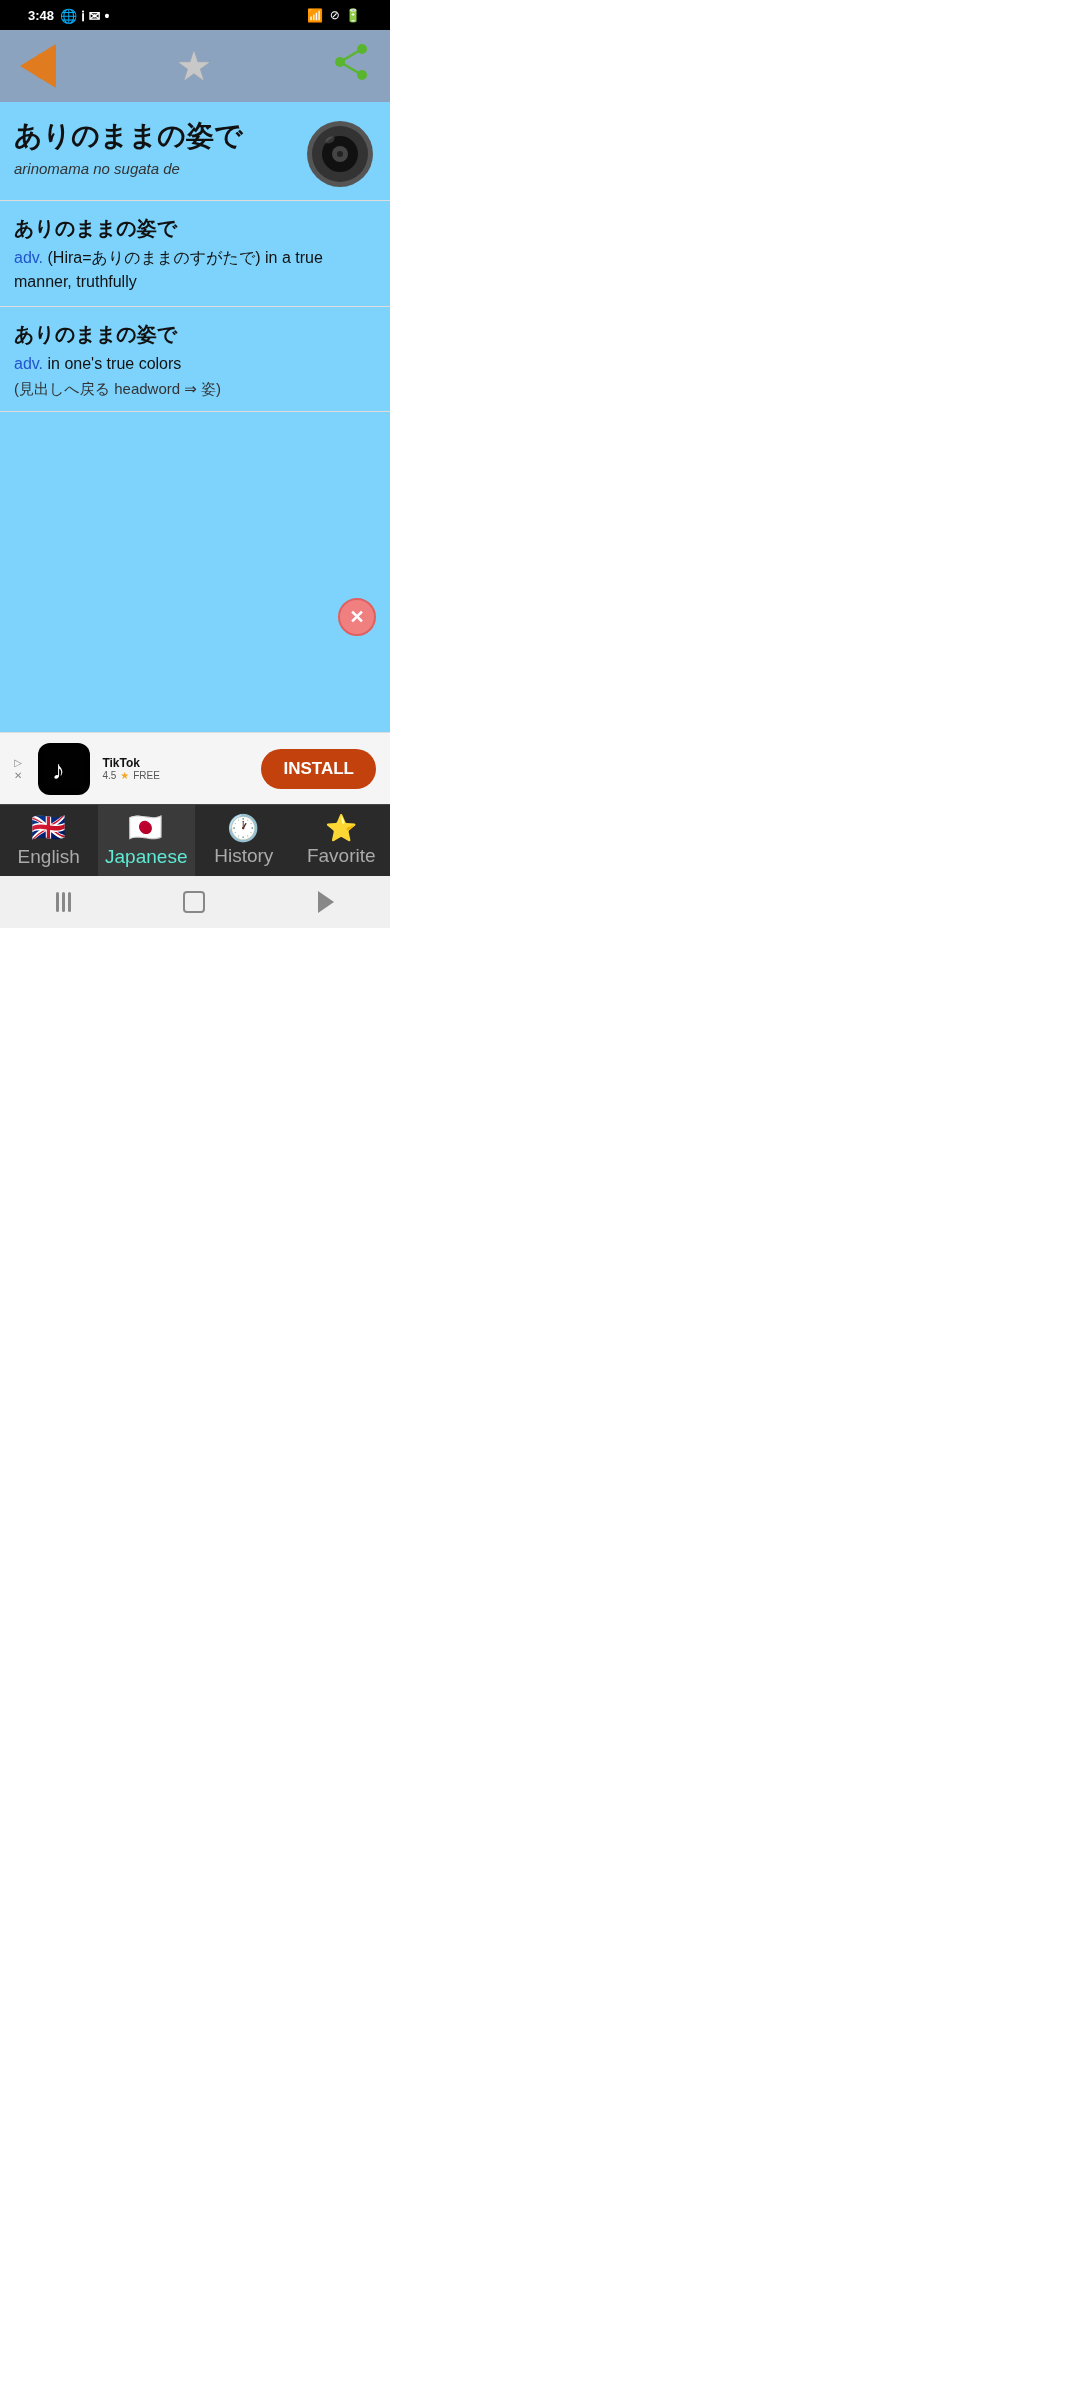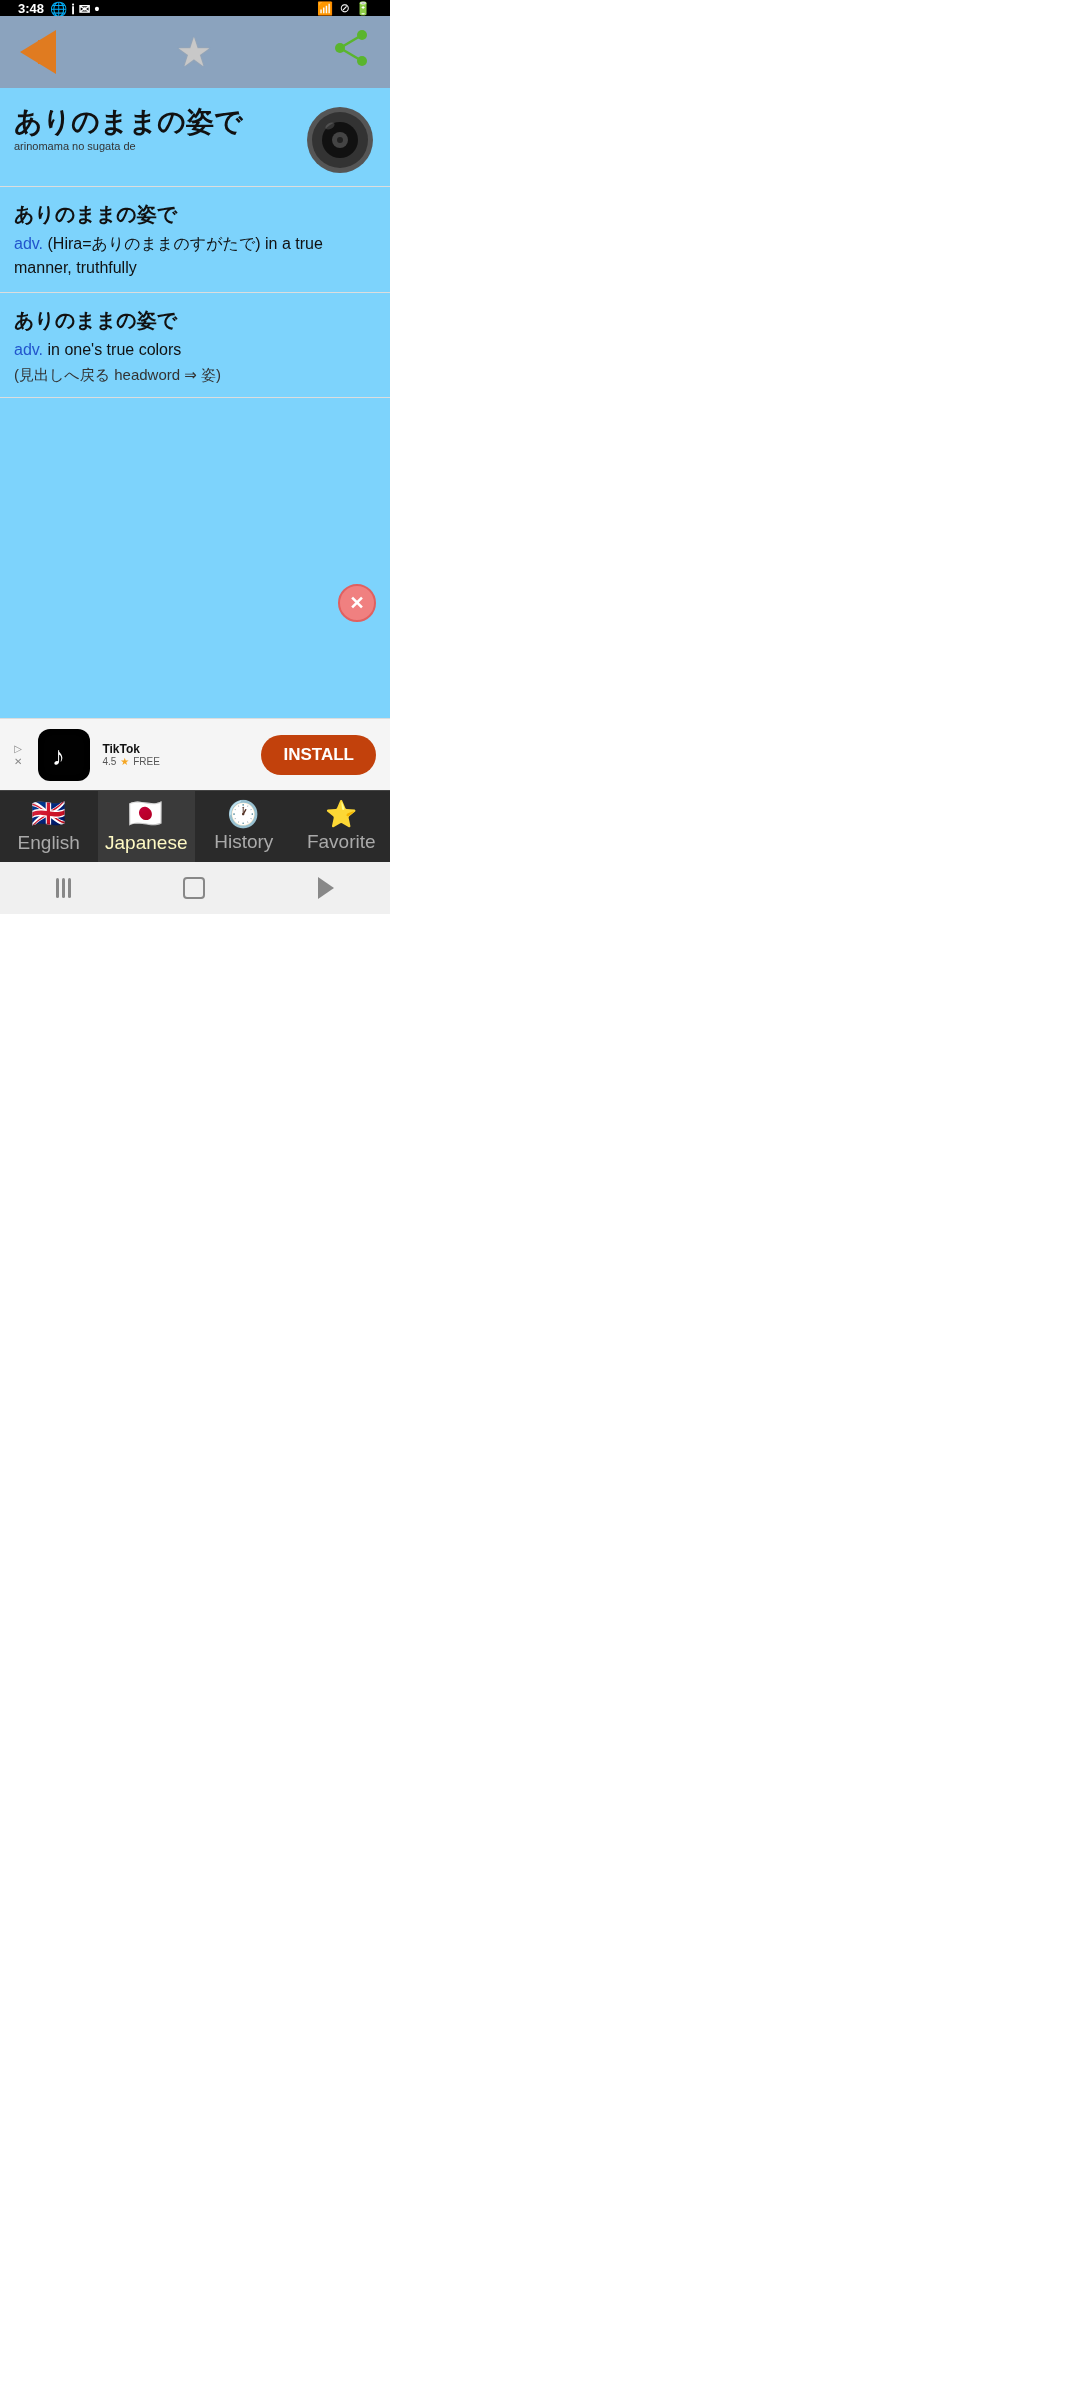--- a/index.html
+++ b/index.html
@@ -13,23 +13,23 @@
       overflow-x: hidden;
     }
 
     
     .status-bar {
       background: #000;
       color: #fff;
       display: flex;
       justify-content: space-between;
       align-items: center;
-      padding: 4px 18px;
+      padding: 4px 28px;
       font-size: 13px;
-      height: 16px;
+      height: 30px;
     }
     .status-left { font-weight: bold; display: flex; align-items: center; gap: 6px; }
     .status-right { display: flex; align-items: center; gap: 6px; }
 
     
     .top-nav {
       background: #8ba3be;
       display: flex;
       justify-content: space-between;
       align-items: center;
@@ -80,23 +80,24 @@
       border-bottom: 1px solid #ddd;
     }
     .word-header-text { flex: 1; }
     .word-title {
       font-size: 28px;
       font-weight: bold;
       color: #111;
       line-height: 1.3;
     }
     .word-romaji {
-      font-size: 11px;
+      font-size: 15px;
+      font-style: italic;
       color: #333;
-      margin-top: 0;
+      margin-top: 6px;
     }
 
     
     .speaker-wrap {
       width: 72px;
       height: 72px;
       flex-shrink: 0;
     }
 
     
@@ -205,21 +206,21 @@
       padding: 6px 0;
     }
     .tab-item.active {
       background: #3a3a3a;
     }
     .tab-label {
       font-size: 19px;
       color: #aaa;
     }
     .tab-item.active .tab-label {
-      color: #fef9c3;
+      color: #5eead4;
     }
     .tab-flag {
       font-size: 28px;
       line-height: 1;
     }
     .tab-icon {
       font-size: 26px;
       line-height: 1;
     }
 

